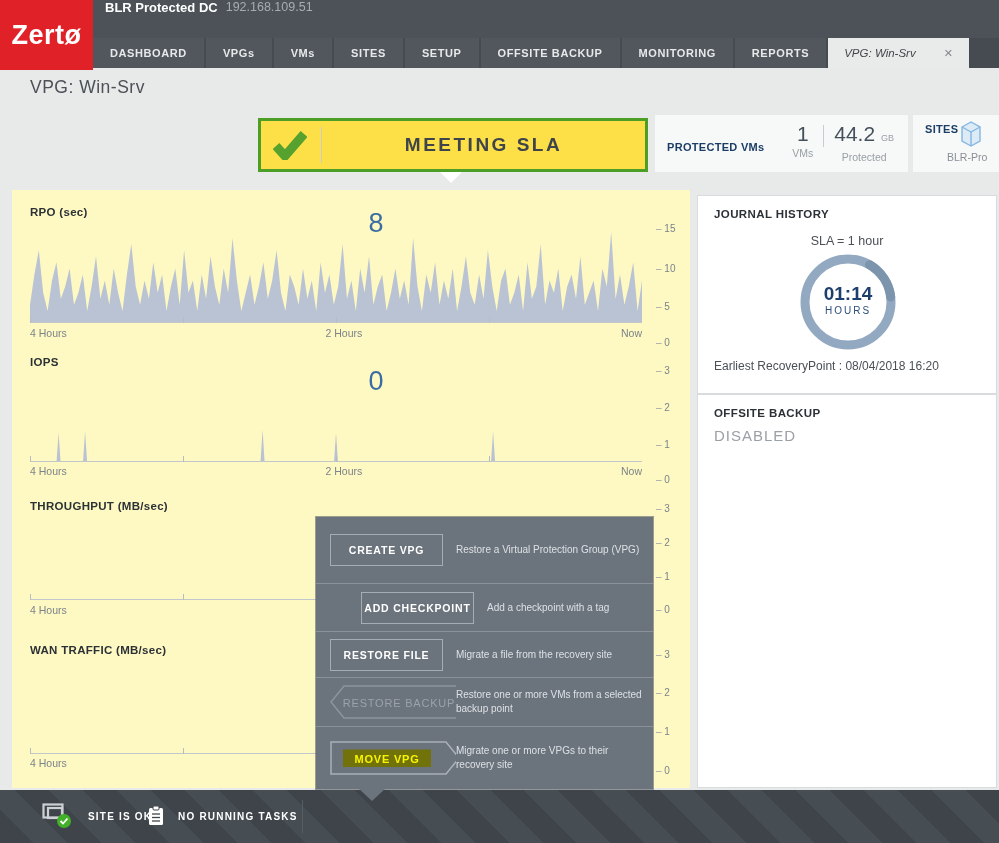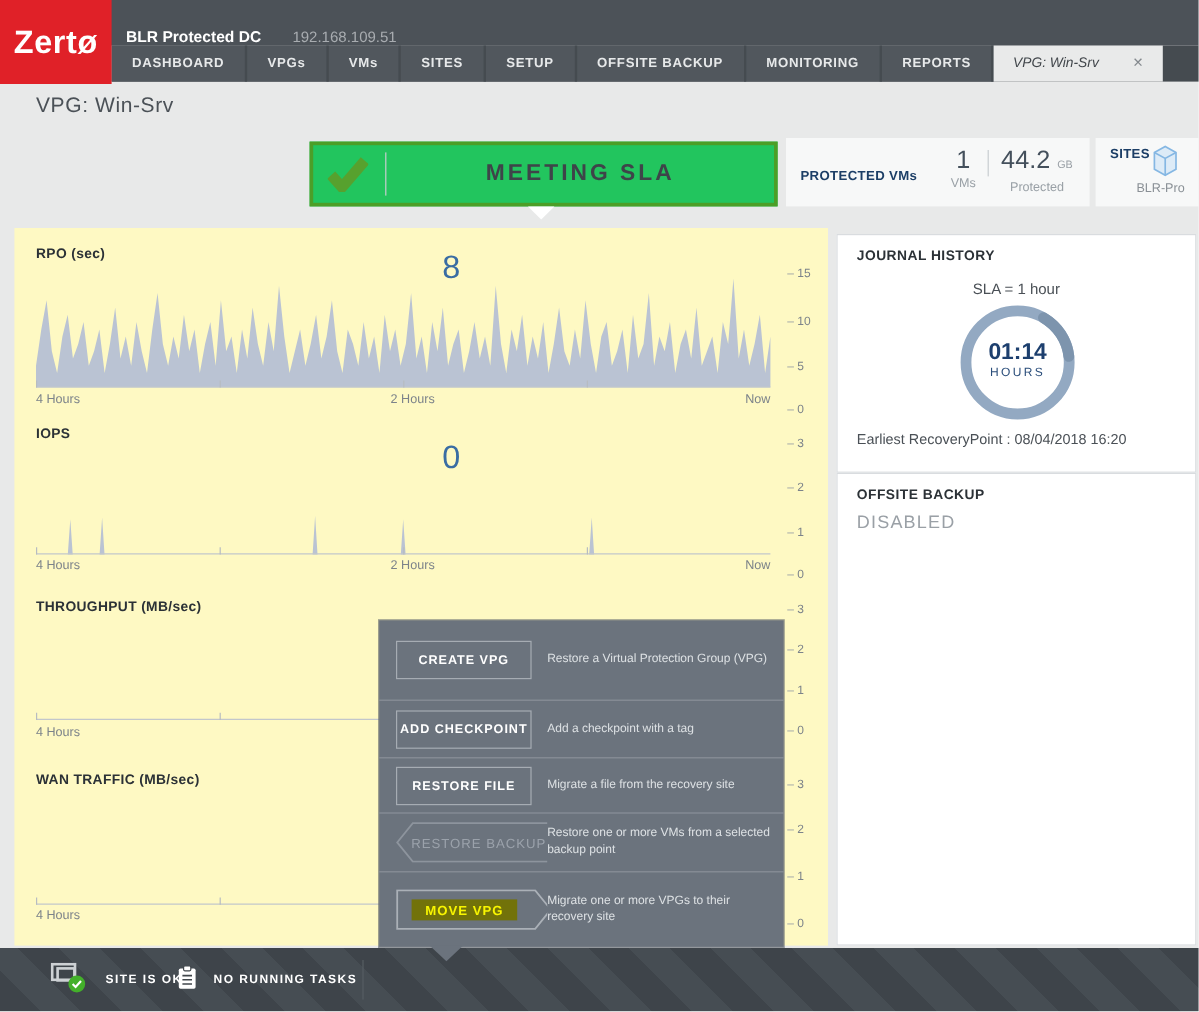--- a/index.html
+++ b/index.html
@@ -4,36 +4,36 @@
 <style>
   * { margin:0; padding:0; box-sizing:border-box; }
   html,body { width:999px; height:843px; overflow:hidden; font-family:"Liberation Sans", sans-serif; }
   .screen { position:relative; width:999px; height:843px; background:#e8e9e9; overflow:hidden; }
 
   
   .topbar { position:absolute; top:0; left:0; width:999px; height:38px; background:#4c5258; }
   .logo { position:absolute; top:0; left:0; width:93px; height:70px; background:#e02128; z-index:5;
           display:flex; align-items:center; justify-content:center; color:#ffffff; font-weight:bold;
           font-size:27px; letter-spacing:0.5px; }
-  .site-id { position:absolute; left:105px; top:0; height:38px; display:flex; align-items:flex-end; gap:26px; }
+  .site-id { position:absolute; left:105px; top:0; height:38px; display:flex; align-items:flex-start; gap:8px; }
   .site-name { color:#fff; font-weight:bold; font-size:13px; }
   .site-ip { color:#a8acb0; font-size:12.5px; }
 
   .navbar { position:absolute; top:38px; left:93px; right:0; height:30px; background:#454b50; display:flex; }
   .tab { background:#51575d; color:#e7e9ea; font-size:11px; font-weight:bold; letter-spacing:0.6px;
          padding:0 17px; line-height:30px; border-right:2px solid #454b50; cursor:default; white-space:nowrap; }
   .tab-active { background:#e9eaea; color:#41464b; font-style:italic; font-weight:normal; font-size:11.5px;
                 display:flex; align-items:center; padding:0 16px; line-height:30px; gap:28px; }
   .tab-close { color:#84898e; font-size:11px; font-style:normal; }
 
   
   .page-title { position:absolute; left:30px; top:77px; font-size:17.5px; color:#4b5157; letter-spacing:0.5px; }
 
   
-  .sla-banner { position:absolute; left:258px; top:118px; width:390px; height:54px; background:#22c55e;
+  .sla-banner { position:absolute; left:258px; top:118px; width:390px; height:54px; background:#fde047;
                 border:3px solid #4c9e27; display:flex; align-items:center; z-index:2; }
   .sla-check { margin:0 14px 0 12px; display:flex; }
   .sla-divider { width:1px; height:36px; background:#c9cdd0; }
   .sla-label { flex:1; text-align:center; font-size:19px; color:#3e4449; letter-spacing:2.5px; font-weight:600; }
   .sla-tail { position:absolute; left:440px; top:172px; width:0; height:0; z-index:2;
               border-left:11px solid transparent; border-right:11px solid transparent; border-top:11px solid #fff; }
 
   .info-panel { position:absolute; top:115px; height:57px; background:#f7f8f8; }
   .panel-head { font-size:11px; font-weight:bold; color:#1c3e66; letter-spacing:0.3px; }
   .protected { left:655px; width:253px; padding:26px 12px; }
@@ -294,21 +294,21 @@
   </div>
 
   <div class="popup">
     <div id="menu-rows">
         <div class="menu-row" style="height: 66px;">
           <div class="menu-btn-wrap">
             <div class="menu-btn">CREATE VPG</div>
           </div>
           <div class="menu-desc">Restore a Virtual Protection Group (VPG)</div>
         </div>
-        <div class="menu-row" style="height: 48px;">
+        <div class="menu-row" style="height: 48px; padding-left: 31px;">
           <div class="menu-btn-wrap">
             <div class="menu-btn">ADD CHECKPOINT</div>
           </div>
           <div class="menu-desc">Add a checkpoint with a tag</div>
         </div>
         <div class="menu-row" style="height: 46px;">
           <div class="menu-btn-wrap">
             <div class="menu-btn">RESTORE FILE</div>
           </div>
           <div class="menu-desc">Migrate a file from the recovery site</div>

